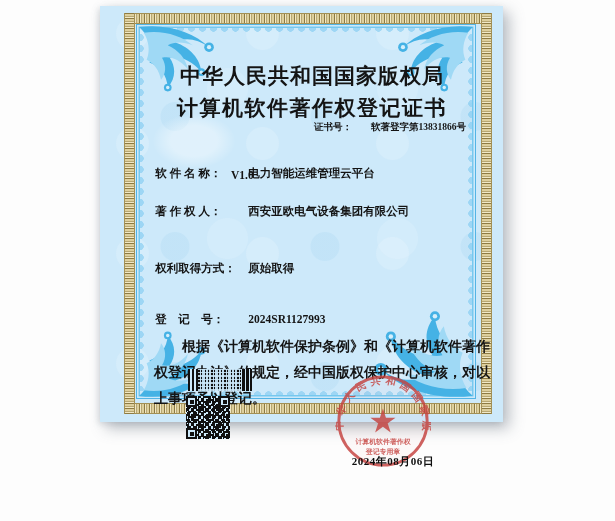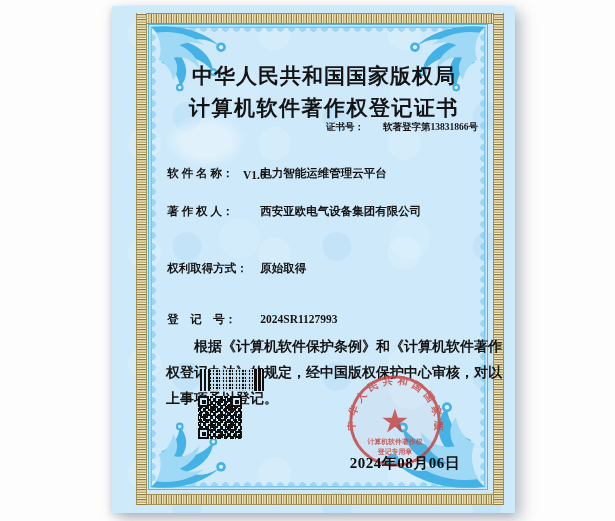--- a/index.html
+++ b/index.html
@@ -4,21 +4,21 @@
 <style>
   html,body{margin:0;padding:0;}
   body{
     width:615px;height:521px;background:#ffffff;overflow:hidden;
     font-family:"Liberation Serif","DejaVu Serif",serif;
   }
   .stage{position:relative;width:615px;height:521px;background:#fdfdfd;}
 
   
   .cert{
-    position:absolute;left:112px;top:6px;width:403px;height:507px;
+    position:absolute;left:100px;top:6px;width:403px;height:416px;
     background-color:#cde9fa;
     box-shadow:6px 6px 14px rgba(100,110,125,.45),-2px 2px 6px rgba(120,130,145,.22);
   }
   .cert .texture{
     position:absolute;inset:0;pointer-events:none;
     background-image:
       radial-gradient(circle at 25% 25%, rgba(255,255,255,.16) 0 16px, transparent 17px),
       radial-gradient(circle at 75% 55%, rgba(255,255,255,.13) 0 20px, transparent 21px),
       radial-gradient(circle at 50% 85%, rgba(168,214,242,.28) 0 14px, transparent 15px);
     background-size:130px 110px,170px 150px,150px 130px;
@@ -108,21 +108,21 @@
       repeating-conic-gradient(rgba(0,0,0,0) 0% 25%, #101010 25% 50%) 1px 2px / 7px 7px,
       #cde9fa;}
   .qf{position:absolute;width:11px;height:11px;border:2px solid #101010;background:#cde9fa;box-sizing:border-box;}
   .qf::after{content:"";position:absolute;inset:1.5px;background:#101010;}
   .qf.tl{left:0;top:0}.qf.tr{right:0;top:0}.qf.bl{left:0;bottom:0}
 
   
   .seal{position:absolute;left:235px;top:367px;width:96px;height:96px;opacity:.82;z-index:3;}
   .seal text{font-family:"Liberation Serif","DejaVu Serif",serif;font-weight:bold;}
   .date{position:absolute;left:233px;top:448px;width:120px;text-align:center;
-    font-size:15px;font-weight:bold;color:#0e0e0e;z-index:4;letter-spacing:.5px;}
+    font-size:11px;font-weight:bold;color:#0e0e0e;z-index:4;letter-spacing:.5px;}
 </style>
 </head>
 <body>
 
 <svg width="0" height="0" style="position:absolute" aria-hidden="true">
   <defs>
     <g id="flourish">
       <path d="M1 1 C 30 -3 58 6 74 22 C 62 13 48 11 39 17 C 54 22 65 34 66 48 C 56 36 44 31 33 33 C 40 43 39 55 31 64 C 30 51 23 42 12 38 C 17 27 13 11 1 1 Z" fill="#45b2e5"></path>
       <path d="M6 7 C 26 4 45 10 57 20 C 47 16 38 16 31 20 C 42 25 50 34 52 45 C 44 35 34 31 25 33 C 30 41 29 50 24 56 C 22 46 17 39 9 35 C 13 26 11 15 6 7 Z" fill="#9fd9f5"></path>
       <circle cx="74" cy="22" r="5" fill="#45b2e5"></circle>

